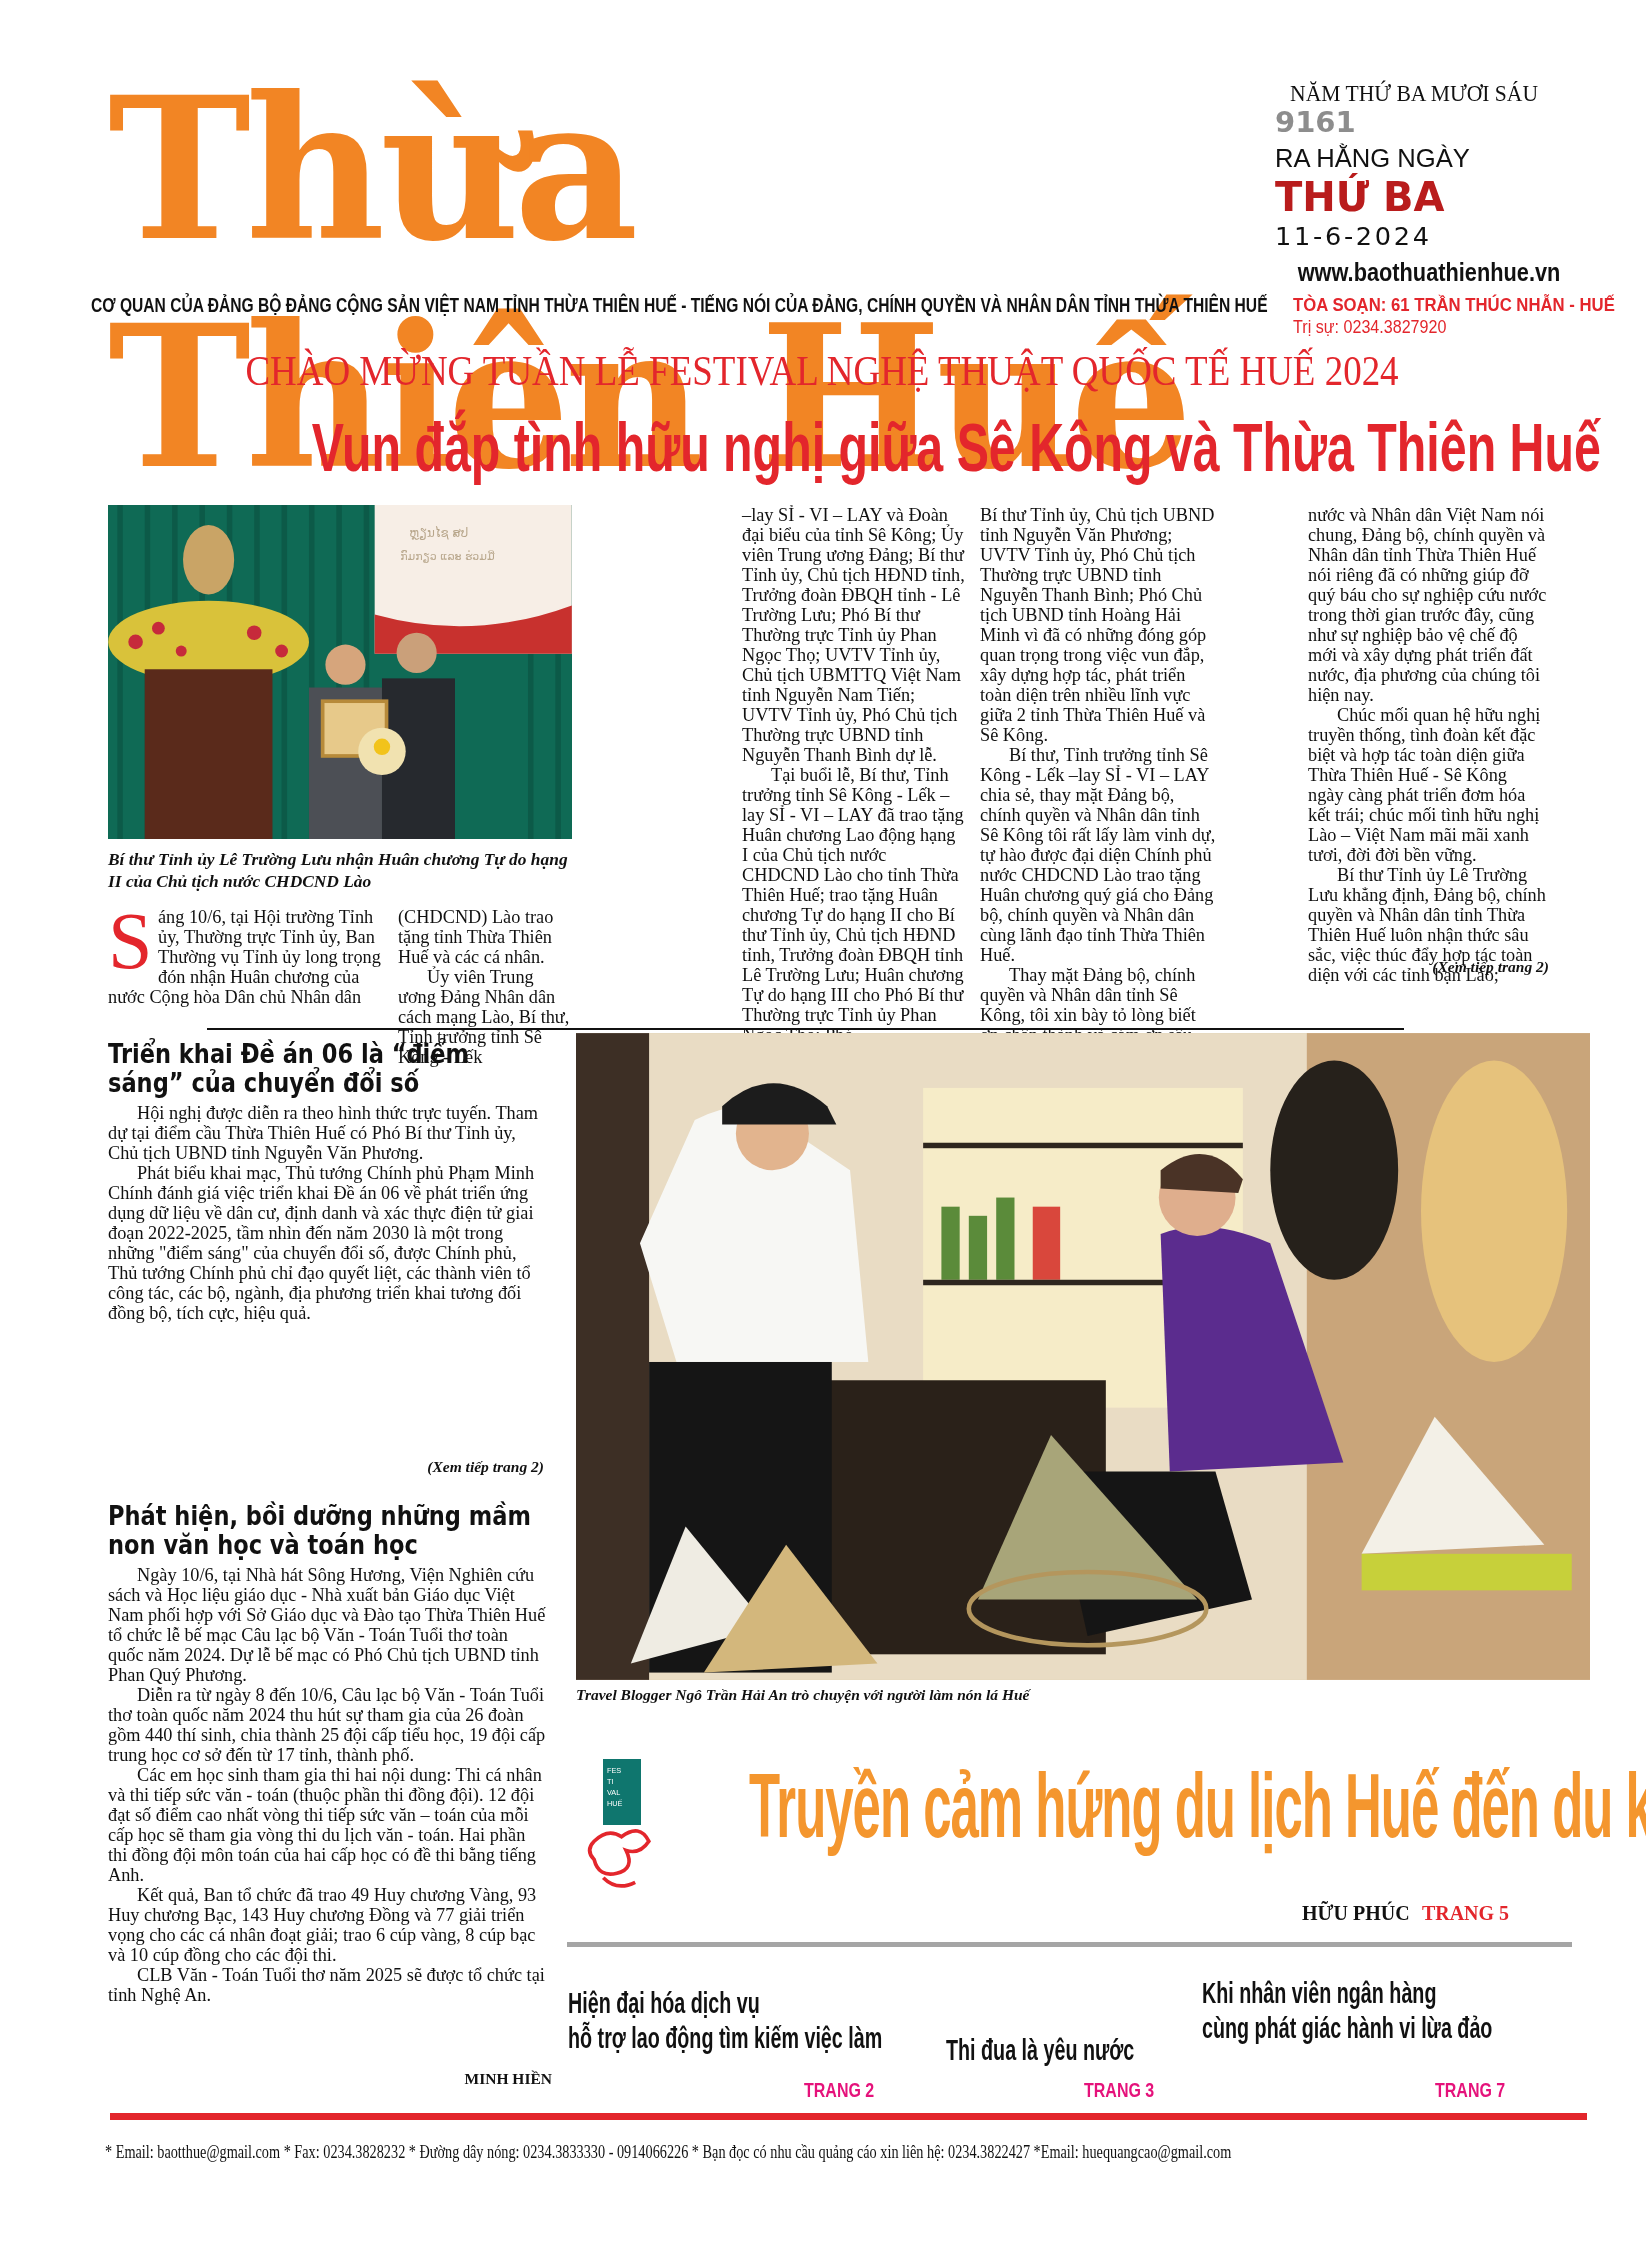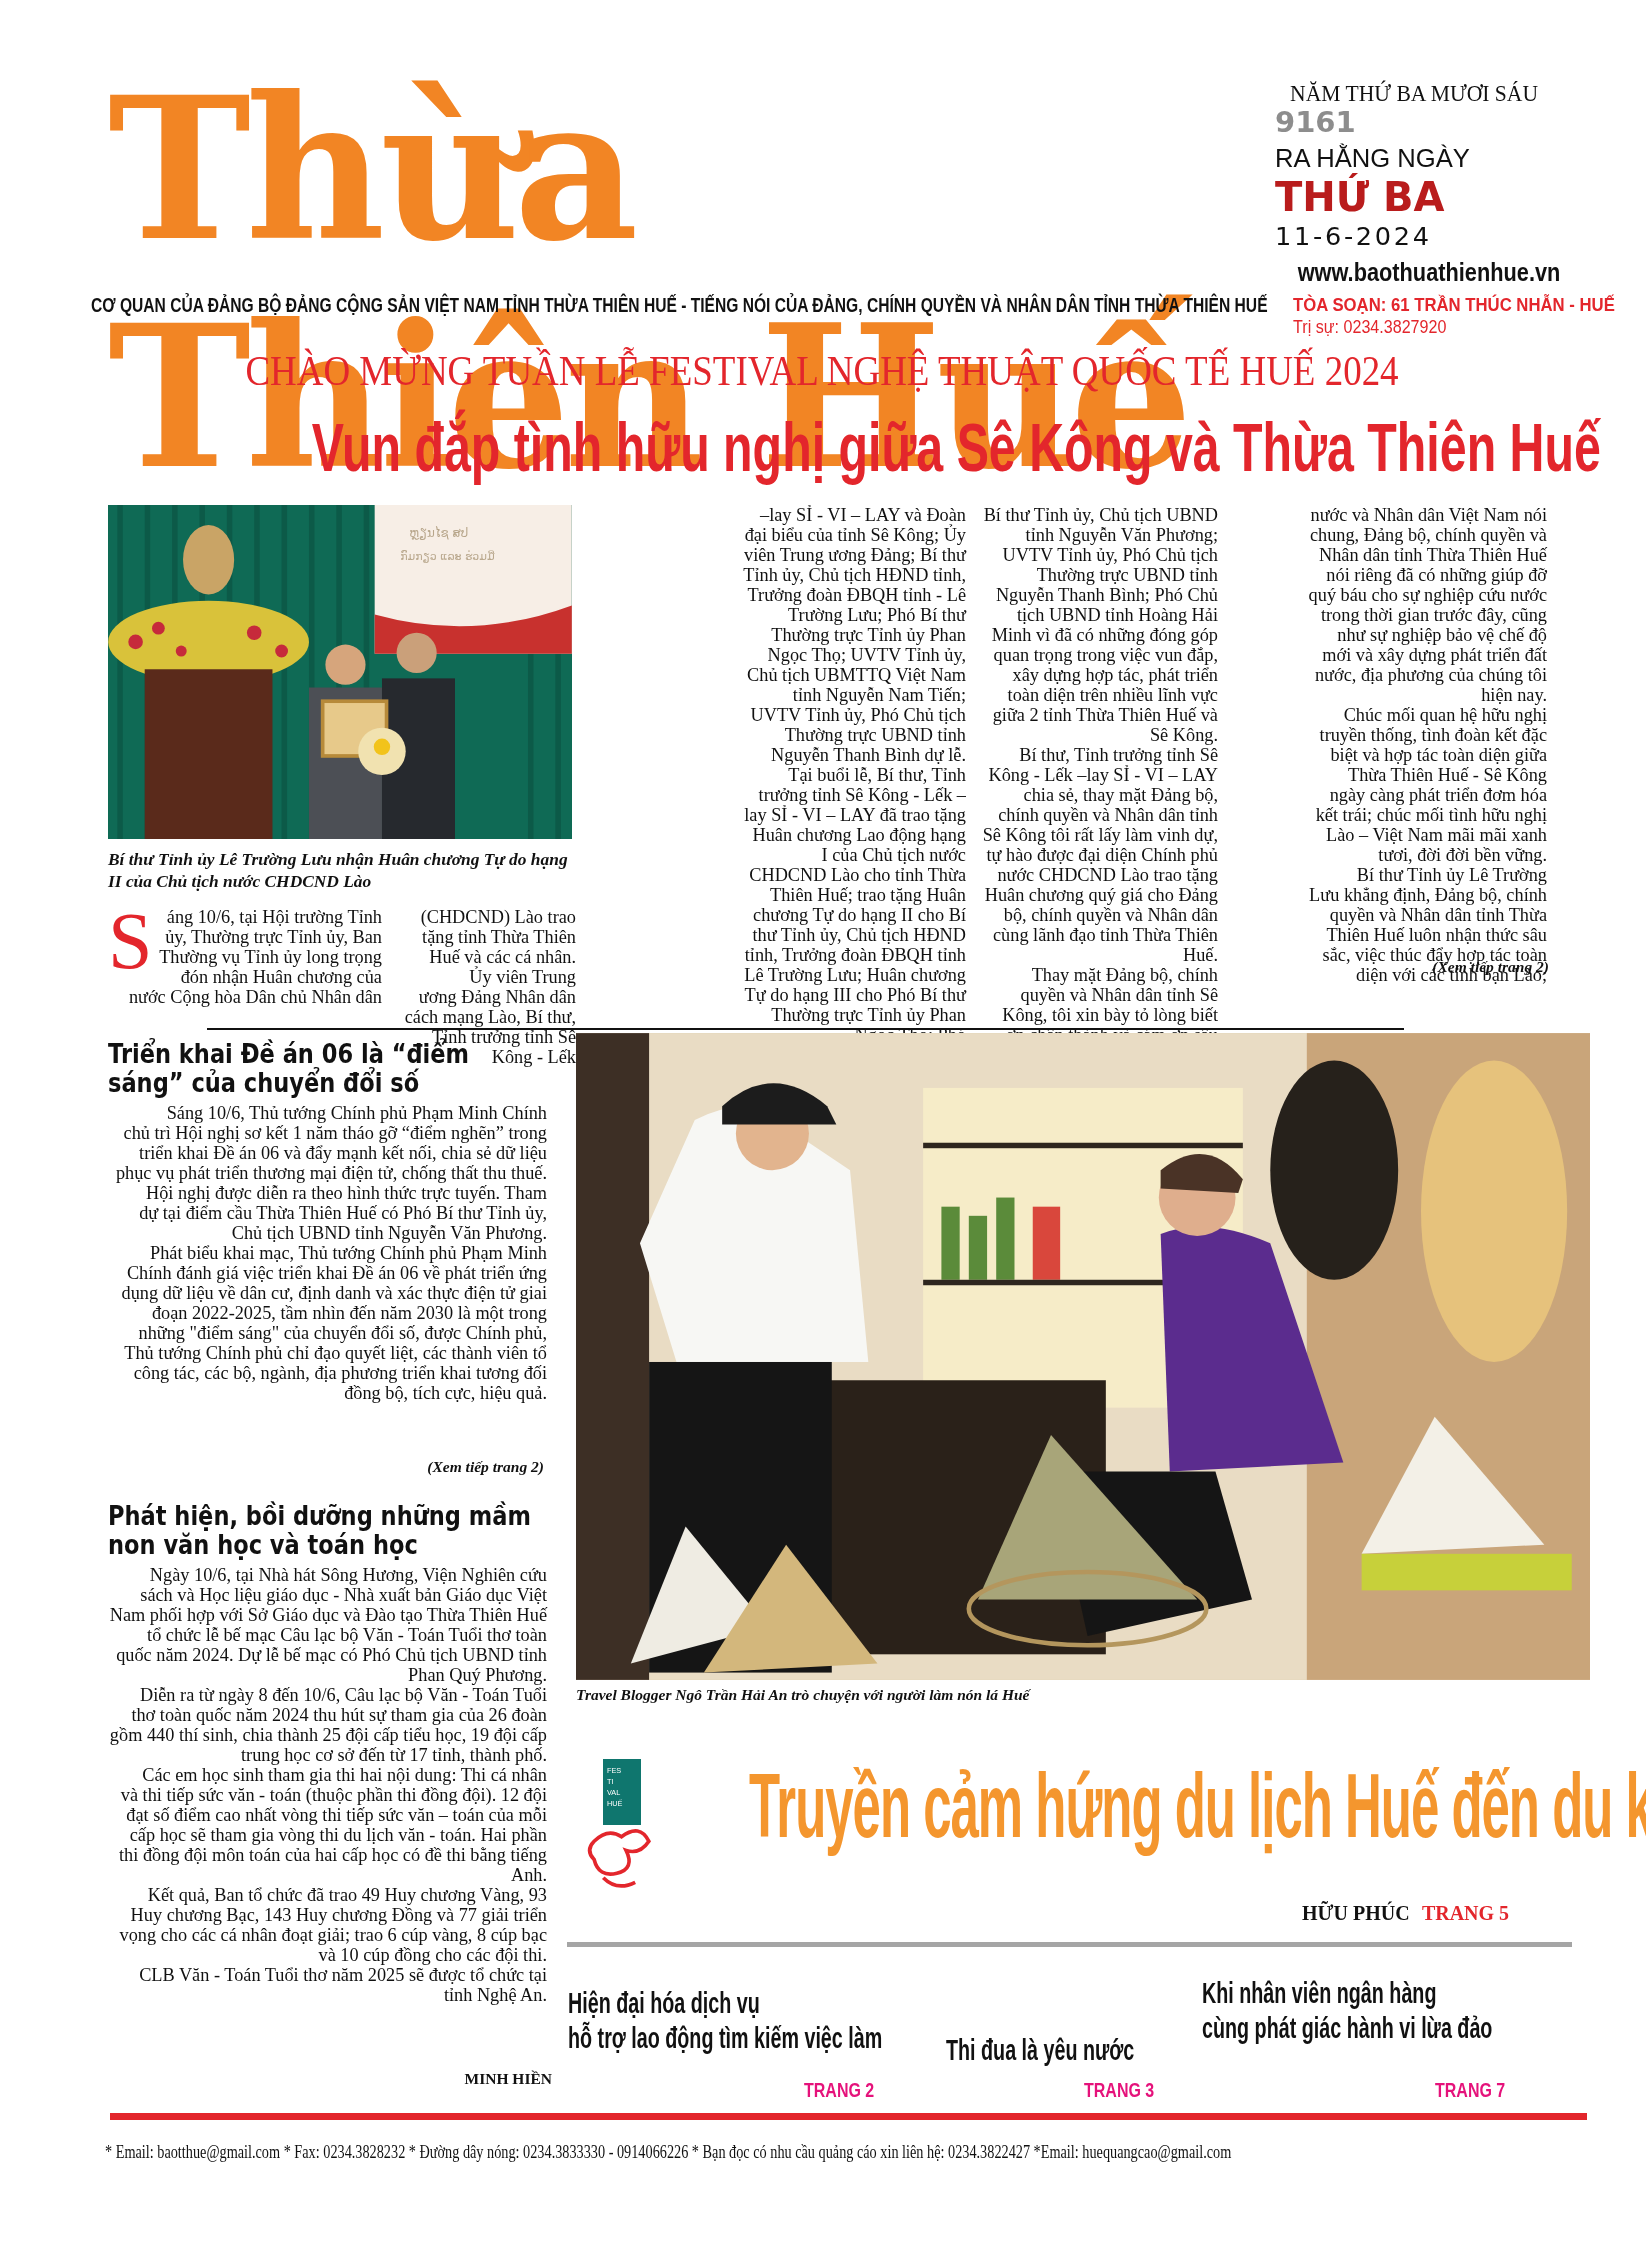--- a/index.html
+++ b/index.html
@@ -13,21 +13,21 @@
 .meta .day{font-family:"DejaVu Sans",sans-serif;font-weight:bold;font-size:40px;color:#b91c1c;line-height:48px}
 .meta .date{font-family:"DejaVu Sans",sans-serif;font-size:25.6px;letter-spacing:2.7px}
 .meta .web{font-family:"Liberation Sans",sans-serif;font-weight:bold;font-size:25.6px;margin-top:7.3px;transform:scaleX(.85)}
 .meta .addr{font-family:"Liberation Sans",sans-serif;font-weight:bold;font-size:19px;color:#e3262c;margin-top:7.3px;transform:scaleX(.88);white-space:nowrap}
 .meta .phone{font-family:"Liberation Sans",sans-serif;font-size:18.3px;color:#e3262c;transform:scaleX(.88)}
 .tagline{left:91px;top:294px;width:1188px;font-family:"Liberation Sans",sans-serif;font-weight:bold;font-size:20px;white-space:nowrap;transform:scaleX(.78);transform-origin:left}
 .kicker{left:91px;top:347px;width:1462px;text-align:center;color:#e3262c;font-size:42px;font-family:"Liberation Serif",serif;transform:scaleX(.88)}
 .headline{left:91px;top:407px;width:1471px;text-align:center;color:#e3262c;font-family:"Liberation Sans",sans-serif;font-weight:bold;font-size:69px;line-height:82px;transform:scaleX(.7);white-space:nowrap}
 .photo1{left:108px;top:505px;width:464px;height:334px;overflow:hidden;background:#0e6b55}
 .cap{font-family:"Liberation Serif",serif;font-weight:bold;font-style:italic;font-size:17.4px;line-height:22px}
-.col{font-size:18.3px;line-height:20px;text-align:right}
+.col{font-size:18.3px;line-height:20px;text-align:left}
 .col p{text-indent:29px}
 .col p.noind{text-indent:0}
 .rule{background:#111;height:1.8px}
 .story-h{font-family:"DejaVu Sans",sans-serif;font-weight:bold;font-size:26.5px;line-height:29px;transform:scaleX(.85);transform-origin:left;width:521px}
 .seemore{font-style:italic;font-weight:bold;text-align:right;font-size:15.5px}
 .photo2{left:576px;top:1033px;width:1014px;height:647px;overflow:hidden;background:#d9c9a9}
 .promo{left:585px;top:1759px;width:1005px;height:137px}
 .promo-text{position:absolute;left:164px;top:-5.5px;font-family:"Liberation Sans",sans-serif;font-weight:bold;font-size:91px;color:#f4962e;transform:scaleX(.56);transform-origin:left;white-space:nowrap;letter-spacing:-1.8px}
 .teaser-h{font-family:"Liberation Sans",sans-serif;font-weight:bold;font-size:29px;line-height:35px;transform:scaleX(.68);transform-origin:left;white-space:nowrap}
 .teaser-p{font-family:"Liberation Sans",sans-serif;font-weight:bold;font-size:20px;color:#e5127b;transform:scaleX(.8);transform-origin:left}
@@ -117,21 +117,20 @@
 <div class="abs col" style="left:1308px;top:505px;width:239px">
   <p class="noind">nước và Nhân dân Việt Nam nói chung, Đảng bộ, chính quyền và Nhân dân tỉnh Thừa Thiên Huế nói riêng đã có những giúp đỡ quý báu cho sự nghiệp cứu nước trong thời gian trước đây, cũng như sự nghiệp bảo vệ chế độ mới và xây dựng phát triển đất nước, địa phương của chúng tôi hiện nay.</p>
   <p>Chúc mối quan hệ hữu nghị truyền thống, tình đoàn kết đặc biệt và hợp tác toàn diện giữa Thừa Thiên Huế - Sê Kông ngày càng phát triển đơm hóa kết trái; chúc mối tình hữu nghị Lào – Việt Nam mãi mãi xanh tươi, đời đời bền vững.</p>
   <p>Bí thư Tỉnh ủy Lê Trường Lưu khẳng định, Đảng bộ, chính quyền và Nhân dân tỉnh Thừa Thiên Huế luôn nhận thức sâu sắc, việc thúc đẩy hợp tác toàn diện với các tỉnh bạn Lào;</p>
 </div>
 <div class="abs seemore" style="left:1371px;top:958px;width:178px">(Xem tiếp trang 2)</div>
 <div class="abs rule" style="left:207px;top:1028px;width:1197px;height:1.8px"></div>
 
 <div class="abs story-h" style="left:108px;top:1039px">Triển khai Đề án 06 là “điểm sáng” của chuyển đổi số</div>
 <div class="abs col" style="left:108px;top:1103px;width:439px">
-  <p>Sáng 10/6, Thủ tướng Chính phủ Phạm Minh Chính chủ trì Hội nghị sơ kết 1 năm tháo gỡ “điểm nghẽn” trong triển khai Đề án 06 và đẩy mạnh kết nối, chia sẻ dữ liệu phục vụ phát triển thương mại điện tử, chống thất thu thuế.</p>
   <p>Hội nghị được diễn ra theo hình thức trực tuyến. Tham dự tại điểm cầu Thừa Thiên Huế có Phó Bí thư Tỉnh ủy, Chủ tịch UBND tỉnh Nguyễn Văn Phương.</p>
   <p>Phát biểu khai mạc, Thủ tướng Chính phủ Phạm Minh Chính đánh giá việc triển khai Đề án 06 về phát triển ứng dụng dữ liệu về dân cư, định danh và xác thực điện tử giai đoạn 2022-2025, tầm nhìn đến năm 2030 là một trong những "điểm sáng" của chuyển đổi số, được Chính phủ, Thủ tướng Chính phủ chỉ đạo quyết liệt, các thành viên tổ công tác, các bộ, ngành, địa phương triển khai tương đối đồng bộ, tích cực, hiệu quả.</p>
 </div>
 <div class="abs seemore" style="left:365px;top:1458px;width:179px">(Xem tiếp trang 2)</div>
 
 <div class="abs story-h" style="left:108px;top:1501px">Phát hiện, bồi dưỡng những mầm non văn học và toán học</div>
 <div class="abs col" style="left:108px;top:1565px;width:439px">
   <p>Ngày 10/6, tại Nhà hát Sông Hương, Viện Nghiên cứu sách và Học liệu giáo dục - Nhà xuất bản Giáo dục Việt Nam phối hợp với Sở Giáo dục và Đào tạo Thừa Thiên Huế tổ chức lễ bế mạc Câu lạc bộ Văn - Toán Tuổi thơ toàn quốc năm 2024. Dự lễ bế mạc có Phó Chủ tịch UBND tỉnh Phan Quý Phương.</p>
   <p>Diễn ra từ ngày 8 đến 10/6, Câu lạc bộ Văn - Toán Tuổi thơ toàn quốc năm 2024 thu hút sự tham gia của 26 đoàn gồm 440 thí sinh, chia thành 25 đội cấp tiểu học, 19 đội cấp trung học cơ sở đến từ 17 tỉnh, thành phố.</p>
   <p>Các em học sinh tham gia thi hai nội dung: Thi cá nhân và thi tiếp sức văn - toán (thuộc phần thi đồng đội). 12 đội đạt số điểm cao nhất vòng thi tiếp sức văn – toán của mỗi cấp học sẽ tham gia vòng thi du lịch văn - toán. Hai phần thi đồng đội môn toán của hai cấp học có đề thi bằng tiếng Anh.</p>

